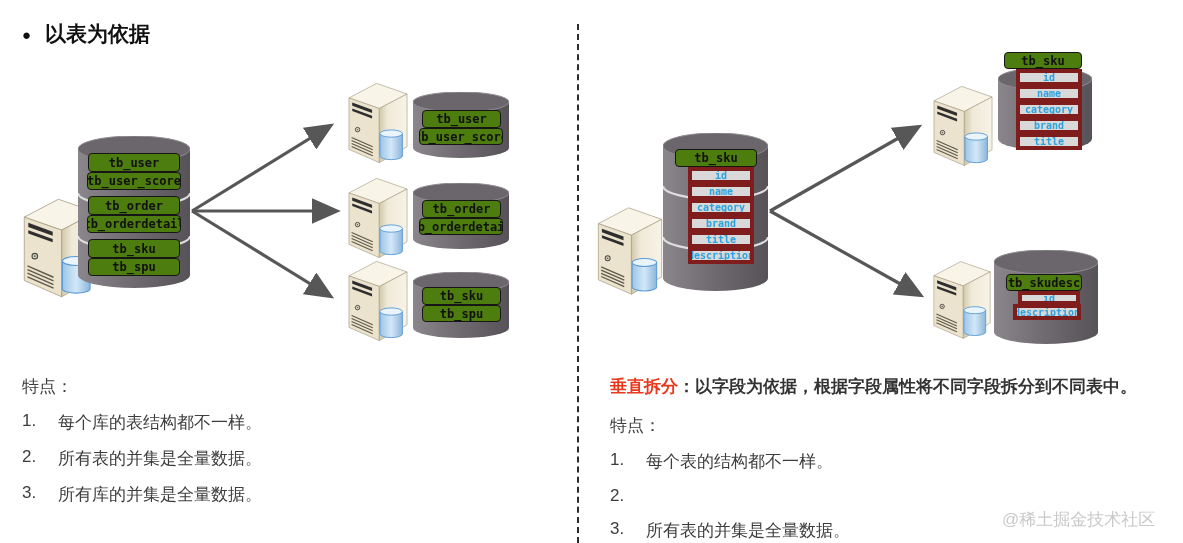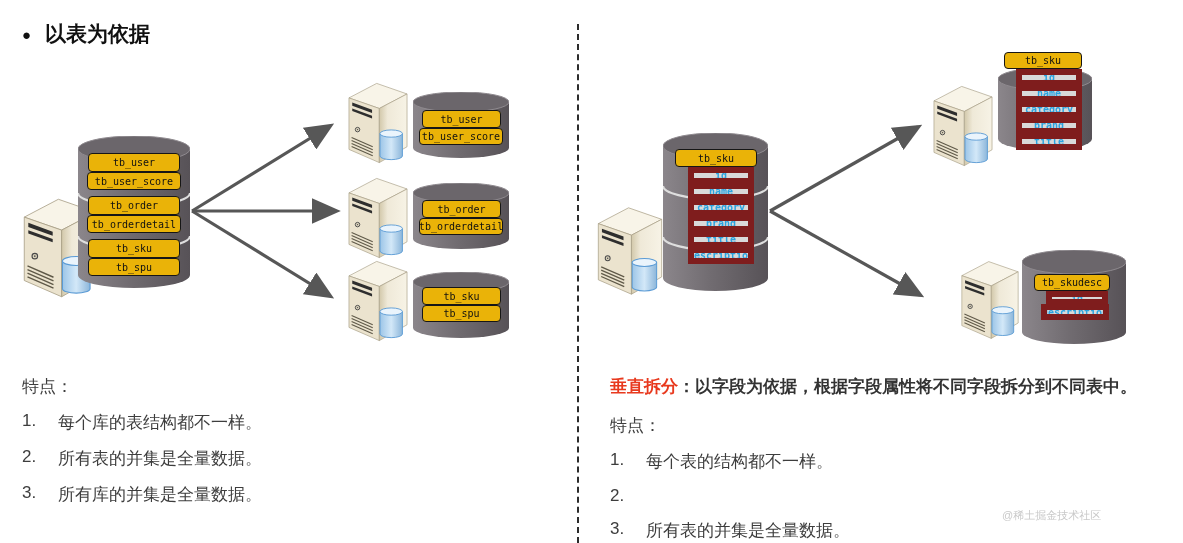--- a/index.html
+++ b/index.html
@@ -5,35 +5,35 @@
   html,body{margin:0;padding:0;background:#fff;}
   .page{position:relative;width:1183px;height:543px;background:#fff;overflow:hidden;
         font-family:"Liberation Sans","DejaVu Sans",sans-serif;}
   .title{position:absolute;left:22px;top:20px;font-size:21px;font-weight:700;color:#111;
          display:flex;align-items:center;gap:14px;}
   .title .bullet{font-size:15px;line-height:1;}
   .divider{position:absolute;left:577px;top:24px;height:519px;border-left:2px dashed #2b2b2b;}
   .layer{position:absolute;left:0;top:0;}
   .grp{position:absolute;}
   .grp svg{position:absolute;}
-  .tbox{position:absolute;background:#eab308;border:1.6px solid #161616;border-radius:4px;
+  .tbox{position:absolute;background:#4d7c0f;border:1.6px solid #161616;border-radius:4px;
         box-sizing:border-box;display:flex;align-items:center;justify-content:center;
-        font-family:"DejaVu Sans Mono","Liberation Mono",monospace;font-size:10px;
-        font-weight:400;color:#111;white-space:nowrap;overflow:hidden;}
-  .fbox{position:absolute;background:#d9d9d9;border:6px solid #7f1d1d;box-sizing:border-box;
+        font-family:"DejaVu Sans Mono","Liberation Mono",monospace;font-size:12px;
+        font-weight:700;color:#111;white-space:nowrap;overflow:hidden;}
+  .fbox{position:absolute;background:#d9d9d9;border:4px solid #7f1d1d;box-sizing:border-box;
         display:flex;align-items:center;justify-content:center;
         font-family:"DejaVu Sans Mono","Liberation Mono",monospace;font-size:10px;
         font-weight:700;color:#2aa3e0;white-space:nowrap;overflow:hidden;}
   .textblock{position:absolute;font-size:17px;color:#3d3d3d;}
   .cap{margin:0 0 16px 0;font-weight:600;color:#333;}
   .cap .term{color:#e8391e;font-weight:700;}
   .feat{margin:0 0 13px 0;}
   .item{display:flex;margin-bottom:13px;}
   .item .num{width:36px;flex:0 0 36px;}
-  .watermark{position:absolute;left:1002px;top:508px;font-size:11px;color:#c9c9c9;}
+  .watermark{position:absolute;left:1002px;top:508px;font-size:17px;color:#c9c9c9;}
 </style>
 </head>
 <body>
 
 <div class="page">
 
   <svg width="0" height="0" style="position:absolute" aria-hidden="true">
     <defs>
       <linearGradient id="srvGrad" x1="0" y1="0" x2="1" y2="0">
         <stop offset="0" stop-color="#d2c8aa"></stop>
@@ -172,21 +172,21 @@
         <use href="#sym-server"></use>
       </svg>
     <div class="tbox" style="left:76px;top:2px;width:78px;height:17px">tb_sku</div>
     <div class="fbox" style="left:88px;top:19px;width:66px;height:17px">id</div>
     <div class="fbox" style="left:88px;top:35px;width:66px;height:17px">name</div>
     <div class="fbox" style="left:88px;top:51px;width:66px;height:17px">category</div>
     <div class="fbox" style="left:88px;top:67px;width:66px;height:17px">brand</div>
     <div class="fbox" style="left:88px;top:83px;width:66px;height:17px">title</div>
   </div>
 
-  <div class="grp" style="left:956px;top:246px;width:175px;height:108px">
+  <div class="grp" style="left:928px;top:246px;width:175px;height:108px">
     <svg style="left:66px;top:4px" width="104" height="94" viewBox="0 0 104 94">
       <path d="M0,12 L0,82 A52,12 0 0 0 104,82 L104,12" fill="url(#cylGrad)"></path>
       <ellipse cx="52" cy="12" rx="52" ry="12" fill="#6b666b" stroke="#8f8a8f" stroke-width="1"></ellipse>
     </svg>
     <svg style="left:2px;top:8px" width="64" height="92" viewBox="0 0 100 128">
         <use href="#sym-server"></use>
       </svg>
     <div class="tbox" style="left:78px;top:28px;width:76px;height:17px">tb_skudesc</div>
     <div class="fbox" style="left:90px;top:45px;width:62px;height:14px">id</div>
     <div class="fbox" style="left:85px;top:58px;width:68px;height:16px">description</div>

